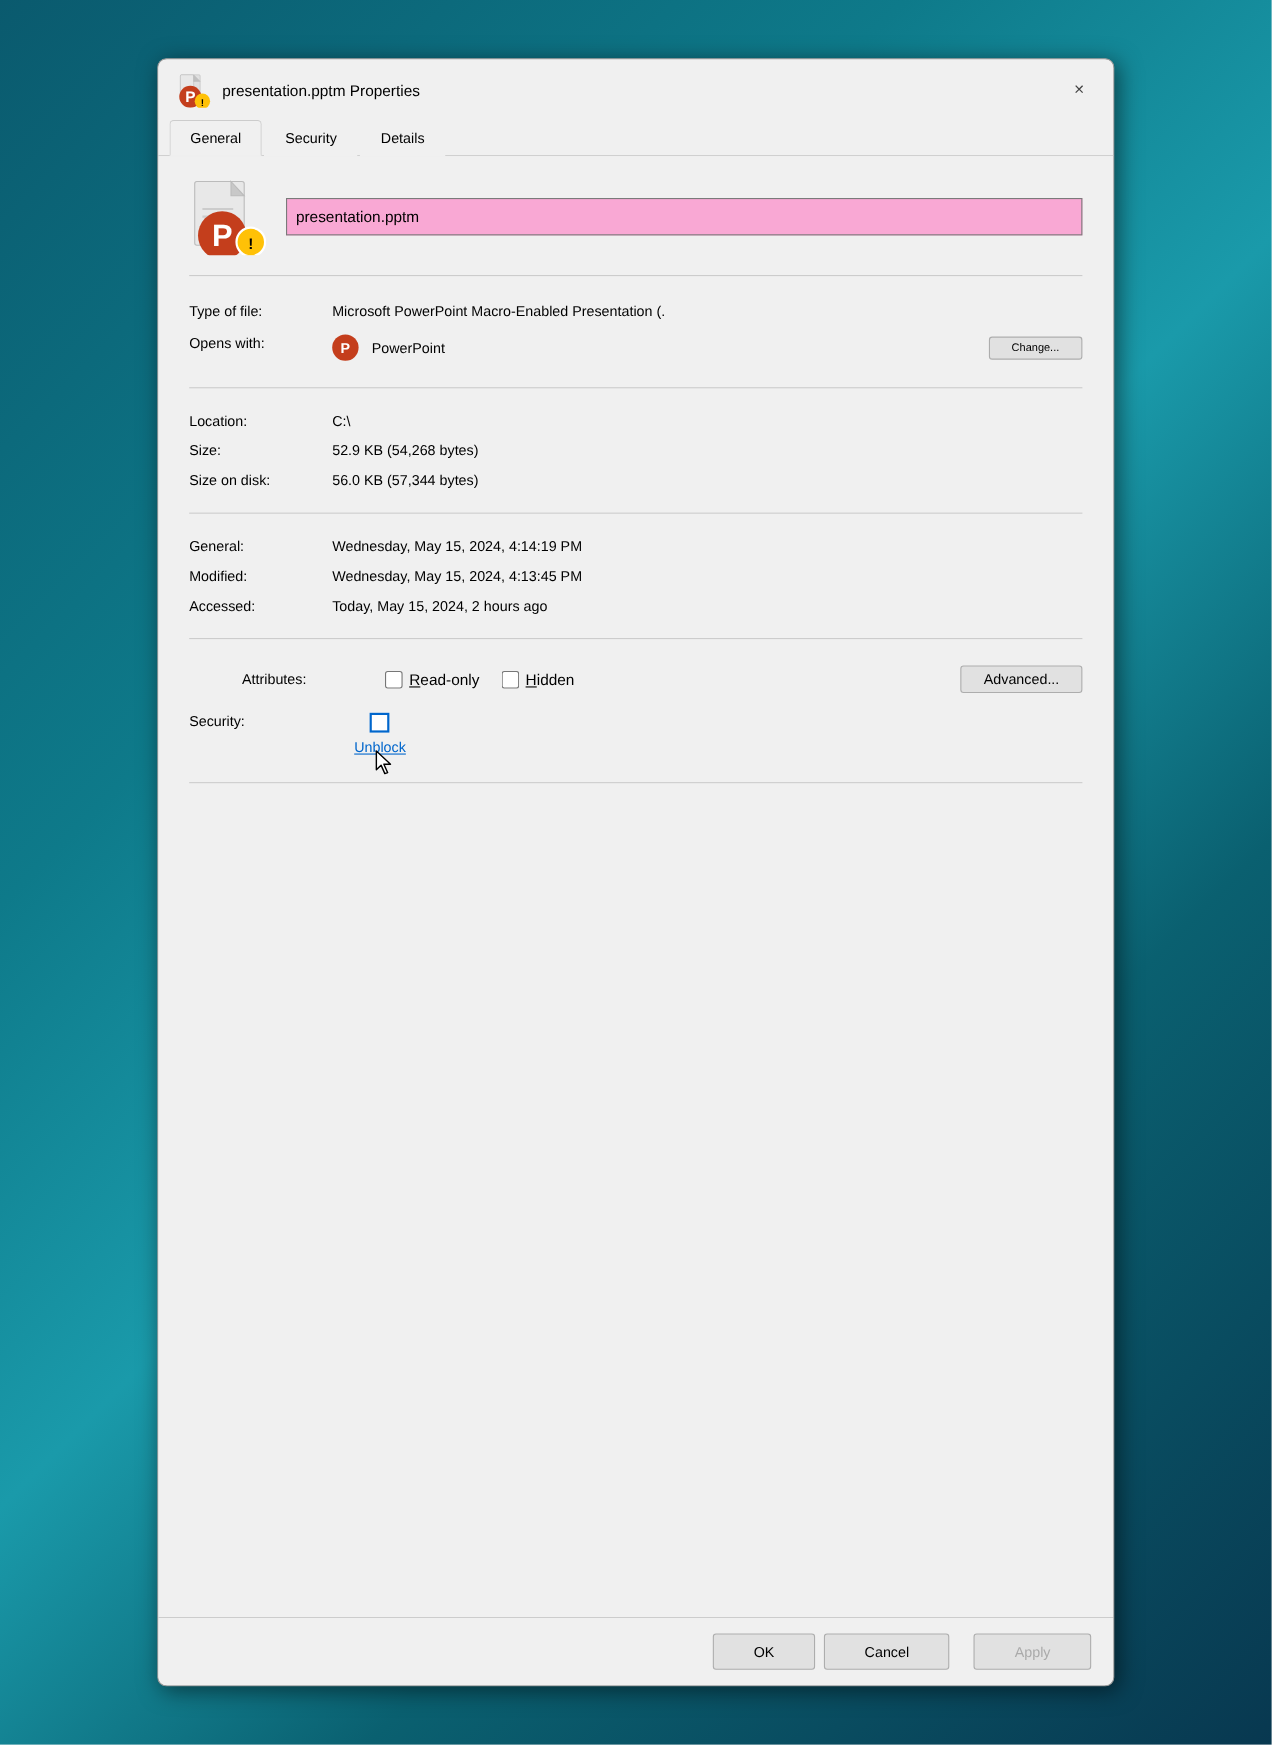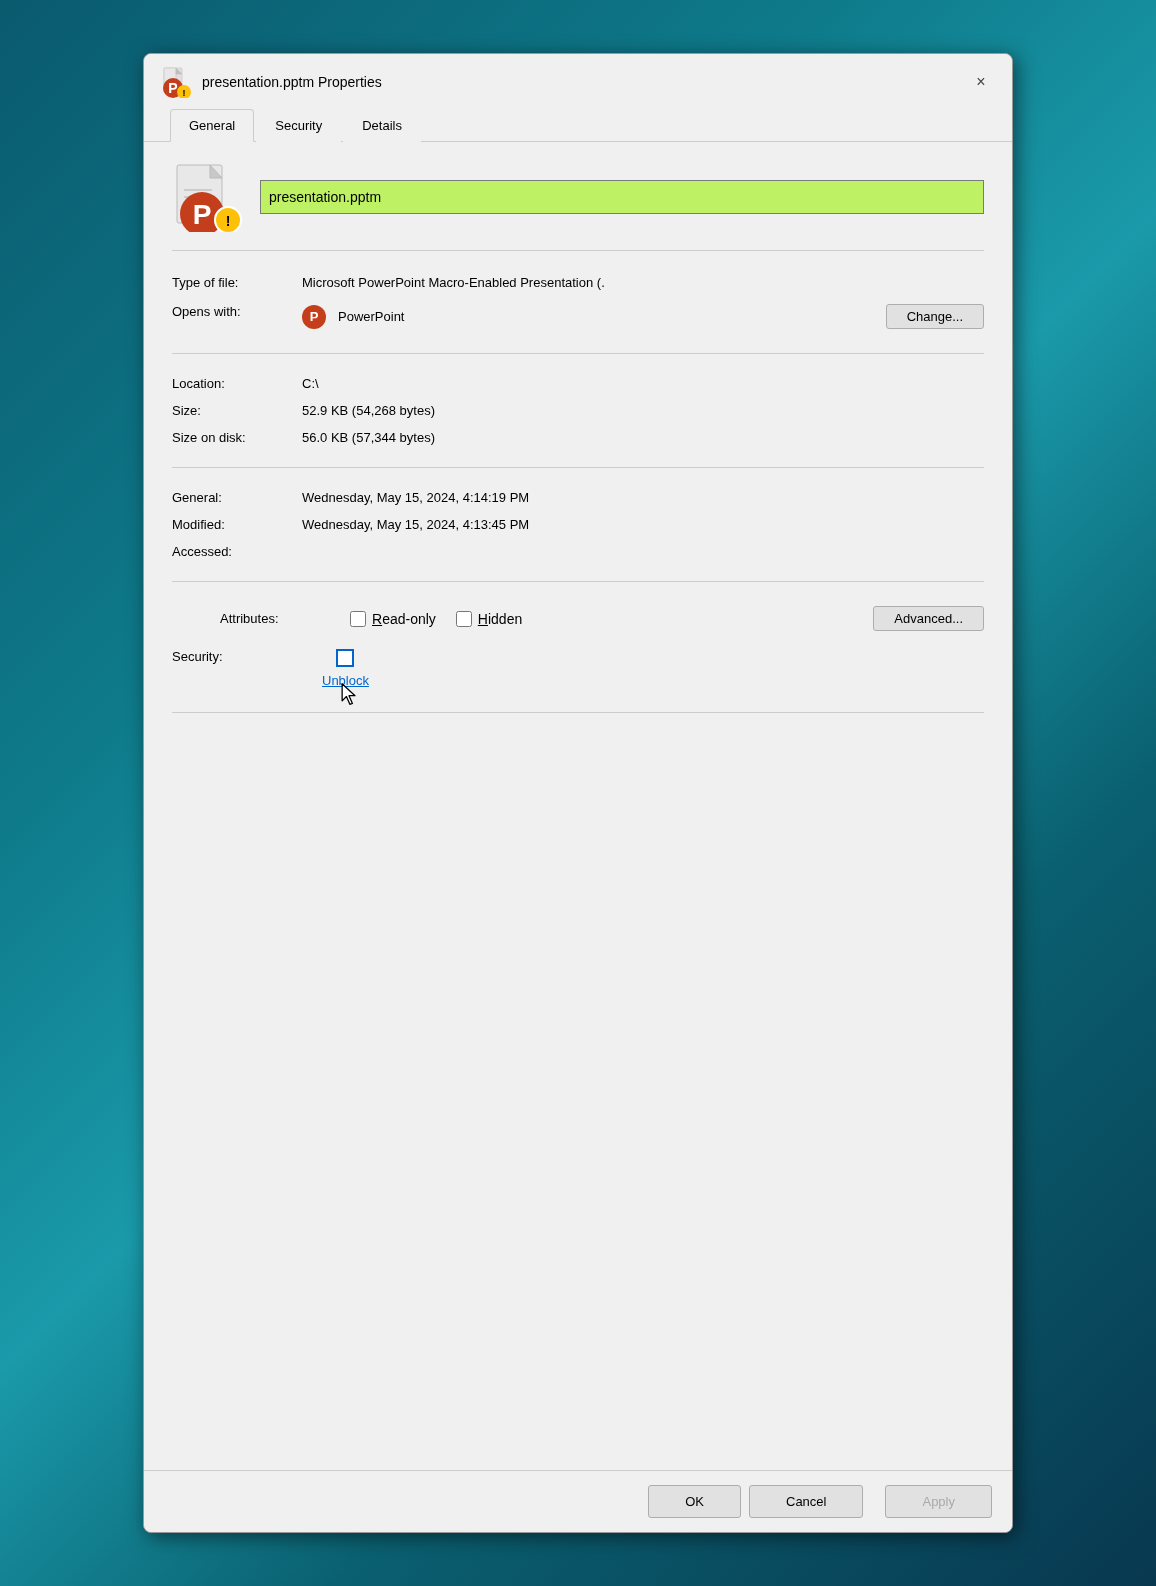--- a/index.html
+++ b/index.html
@@ -65,21 +65,21 @@
       display: flex;
       align-items: center;
       justify-content: center;
       font-size: 16px;
       color: #444;
       border-radius: 4px;
     }
 
     .tabs {
       display: flex;
-      padding: 0 26px;
+      padding: 0 10px;
       border-bottom: 1px solid #ccc;
       background: #f0f0f0;
       gap: 2px;
     }
 
     .tab {
       padding: 8px 18px;
       font-size: 13px;
       cursor: pointer;
       border: 1px solid transparent;
@@ -117,21 +117,21 @@
       width: 70px;
       height: 70px;
       position: relative;
       flex-shrink: 0;
     }
 
     .filename-input {
       flex: 1;
       height: 34px;
       border: 1px solid #7a7a7a;
-      background: #bef264;
+      background: #f9a8d4;
       padding: 4px 8px;
       font-size: 14px;
       font-family: inherit;
       color: #000;
     }
 
     .info-section {
       padding-bottom: 16px;
       border-bottom: 1px solid #ccc;
       margin-bottom: 16px;
@@ -188,21 +188,21 @@
       font-size: 13px;
       flex-shrink: 0;
     }
 
     .change-btn {
       margin-left: auto;
       padding: 4px 20px;
       background: #e1e1e1;
       border: 1px solid #adadad;
       border-radius: 3px;
-      font-size: 13px;
+      font-size: 10px;
       cursor: pointer;
       font-family: inherit;
     }
 
     .attributes-section {
       padding-bottom: 16px;
       border-bottom: 1px solid #ccc;
       margin-bottom: 16px;
     }
 
@@ -440,20 +440,21 @@
       <div class="info-row">
         <span class="info-label">General:</span>
         <span class="info-value">Wednesday, May 15, 2024, 4:14:19 PM</span>
       </div>
       <div class="info-row">
         <span class="info-label">Modified:</span>
         <span class="info-value">Wednesday, May 15, 2024, 4:13:45 PM</span>
       </div>
       <div class="info-row">
         <span class="info-label">Accessed:</span>
+        <span class="info-value">Today, May 15, 2024, 2 hours ago</span>
       </div>
     </div>
 
     <div class="attributes-section">
       <div class="attributes-row">
         <span class="attr-label">Attributes:</span>
         <div class="attr-controls">
           <div class="checkbox-item">
             <input type="checkbox" id="readonly-cb" style="">
             <label for="readonly-cb"><span style="text-decoration:underline">R</span>ead-only</label>

